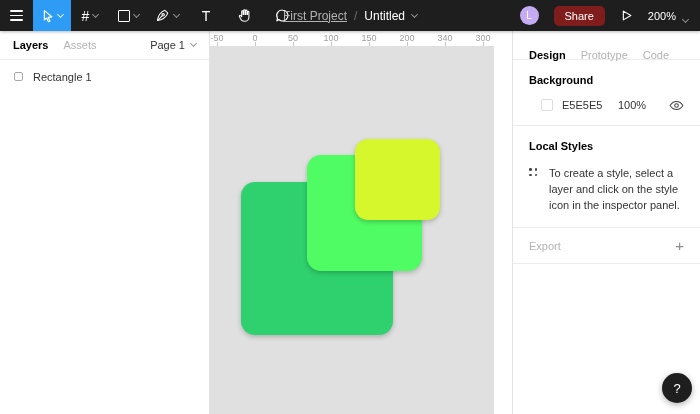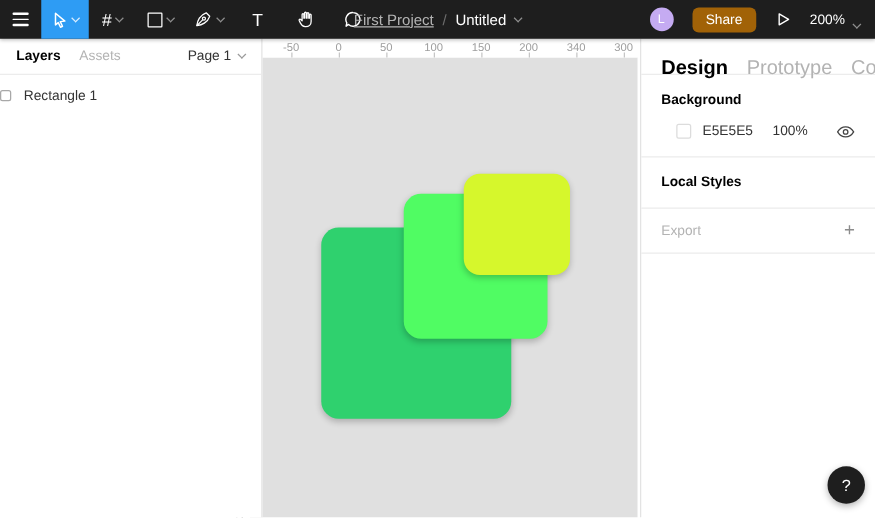--- a/index.html
+++ b/index.html
@@ -26,63 +26,63 @@
     border-bottom:1.2px solid #8f8f8f; transform:rotate(45deg); margin-top:-3px; }
   .chev.on-blue { border-color:#d9edff; }
   .doc-title { position:absolute; left:50%; top:0; height:31px; transform:translateX(-50%);
     display:flex; align-items:center; gap:7px; font-size:12px; white-space:nowrap; }
   .proj { color:#b3b3b3; cursor:pointer;text-decoration:underline; }
   .sep { color:#6e6e6e; }
   .fname { color:#fff; cursor:pointer; }
   .tb-right { margin-left:auto; display:flex; align-items:center; gap:15px; padding-right:12px; }
   .avatar { width:19px; height:19px; border-radius:50%; background:#c5abf2; color:#fff;
     font-size:10px; display:flex; align-items:center; justify-content:center; cursor:pointer; }
-  .share-btn { background:#a16207; color:#fff; border:none; border-radius:5px;
+  .share-btn { background:#7f1d1d; color:#fff; border:none; border-radius:5px;
     font-size:11px; padding:4px 11px; cursor:pointer; font-family:inherit; }
   .zoom-ctl { display:flex; align-items:flex-end; gap:7px; color:#fff; font-size:11px; cursor:pointer; }
 
   
   .left-panel { position:absolute; top:31px; left:0; width:210px; bottom:0;
     background:#fff; border-right:1px solid #e3e3e3; z-index:5; }
   .lp-header { height:29px; display:flex; align-items:center; gap:15px;
     padding:0 13px; border-bottom:1px solid #ececec; }
   .lp-tab { font-size:11px; color:#b3b3b3; cursor:pointer; }
   .lp-tab.active { color:#000; font-weight:700; }
   .page-sel { margin-left:auto; display:flex; align-items:center; gap:6px;
     font-size:11px; color:#333; cursor:pointer; }
   .page-sel .chev { border-color:#9a9a9a; }
   .layers-list { padding-top:4px; }
-  .layer-row { height:25px; display:flex; align-items:center; 
+  .layer-row { height:25px; display:flex; align-items:center; padding-left:14px;
     gap:10px; cursor:pointer; }
   .layer-ico { width:9px; height:9px; border:1px solid #a8a8a8; border-radius:2px; flex:none; }
   .layer-name { font-size:11px; color:#333; }
 
   
-  .canvas-area { position:absolute; top:31px; left:183px; width:327px; bottom:0; background:#fff; }
+  .canvas-area { position:absolute; top:31px; left:167px; width:327px; bottom:0; background:#fff; }
   .ruler-corner { position:absolute; left:0; top:0; width:17px; height:15px; background:#fff; z-index:3; }
   .h-ruler { position:absolute; left:17px; right:0; top:0; height:15px; background:#fff; z-index:2; }
   .h-ruler .rlabel { position:absolute; top:2px; transform:translateX(-50%);
     font-size:9px; color:#9e9e9e; }
   .h-ruler .tick { position:absolute; bottom:0; width:1px; height:4px; background:#c6c6c6; }
   .v-ruler { position:absolute; left:0; top:15px; width:17px; bottom:0; background:#fff; z-index:2; }
   .v-ruler .rlabel { position:absolute; left:-7px; width:30px; text-align:center;
     transform:rotate(-90deg); font-size:9px; color:#9e9e9e; }
   .v-ruler .tick { position:absolute; right:0; width:4px; height:1px; background:#c6c6c6; }
   .canvas { position:absolute; left:17px; top:15px; right:0; bottom:0; }
   .shape { position:absolute; box-shadow:0 2px 5px rgba(0,0,0,.22); cursor:pointer; }
   .shape.r1 { left:57px; top:136px; width:152px; height:153px; border-radius:14px; }
   .shape.r2 { left:123px; top:109px; width:115px; height:116px; border-radius:14px; }
   .shape.r3 { left:171px; top:93px; width:85px; height:81px; border-radius:13px; }
 
   
   .right-panel { position:absolute; top:31px; right:0; width:188px; bottom:0;
     background:#fff; border-left:1px solid #e3e3e3; z-index:5; }
   .rp-tabs { height:29px; display:flex; align-items:center; gap:15px;
     padding:0 16px; border-bottom:1px solid #ececec; }
-  .rp-tab { font-size:16px; color:#b3b3b3; cursor:pointer;margin-top:20px; }
+  .rp-tab { font-size:11px; color:#b3b3b3; cursor:pointer;margin-top:20px; }
   .rp-tab.active { color:#000; font-weight:700; }
   .sec { padding:14px 16px; border-bottom:1px solid #ececec; }
   .sec-title { font-size:11px; font-weight:700; color:#000; }
   .bg-row { margin-top:13px; display:flex; align-items:center;padding-left:12px; }
   .swatch { width:12px; height:12px; border:1px solid #dcdcdc; border-radius:2px; cursor:pointer; }
   .hex { font-size:11px; color:#333; margin-left:9px; width:48px; cursor:text; }
   .pct { font-size:11px; color:#333; margin-left:8px; cursor:text; }
   .eye { margin-left:auto; display:flex; cursor:pointer; }
   .ls-row { margin-top:13px; display:flex; gap:11px; }
   .dots { width:9px; height:9px; display:grid; grid-template-columns:1fr 1fr; gap:2.5px; margin-top:3px; flex:none; }
@@ -257,20 +257,29 @@
           <svg width="15" height="11" viewBox="0 0 16 12">
             <path d="M1 6s2.6-4.4 7-4.4S15 6 15 6s-2.6 4.4-7 4.4S1 6 1 6z" fill="none" stroke="#444" stroke-width="1.1"></path>
             <circle cx="8" cy="6" r="2" fill="none" stroke="#444" stroke-width="1.1"></circle>
           </svg>
         </span>
       </div>
     </div>
 
     <div class="sec">
       <div class="sec-title">Local Styles</div>
+      <div class="ls-row">
+        <span class="dots">
+            <i></i>
+            <i></i>
+            <i></i>
+            <i></i>
+          </span>
+        <p class="ls-text">To create a style, select a layer and click on the style icon in the inspector panel.</p>
+      </div>
     </div>
 
     <div class="export-row">
       <span class="export-label">Export</span>
       <span class="plus">+</span>
     </div>
   </aside>
 
   <button class="help-fab">?</button>
 </div>

